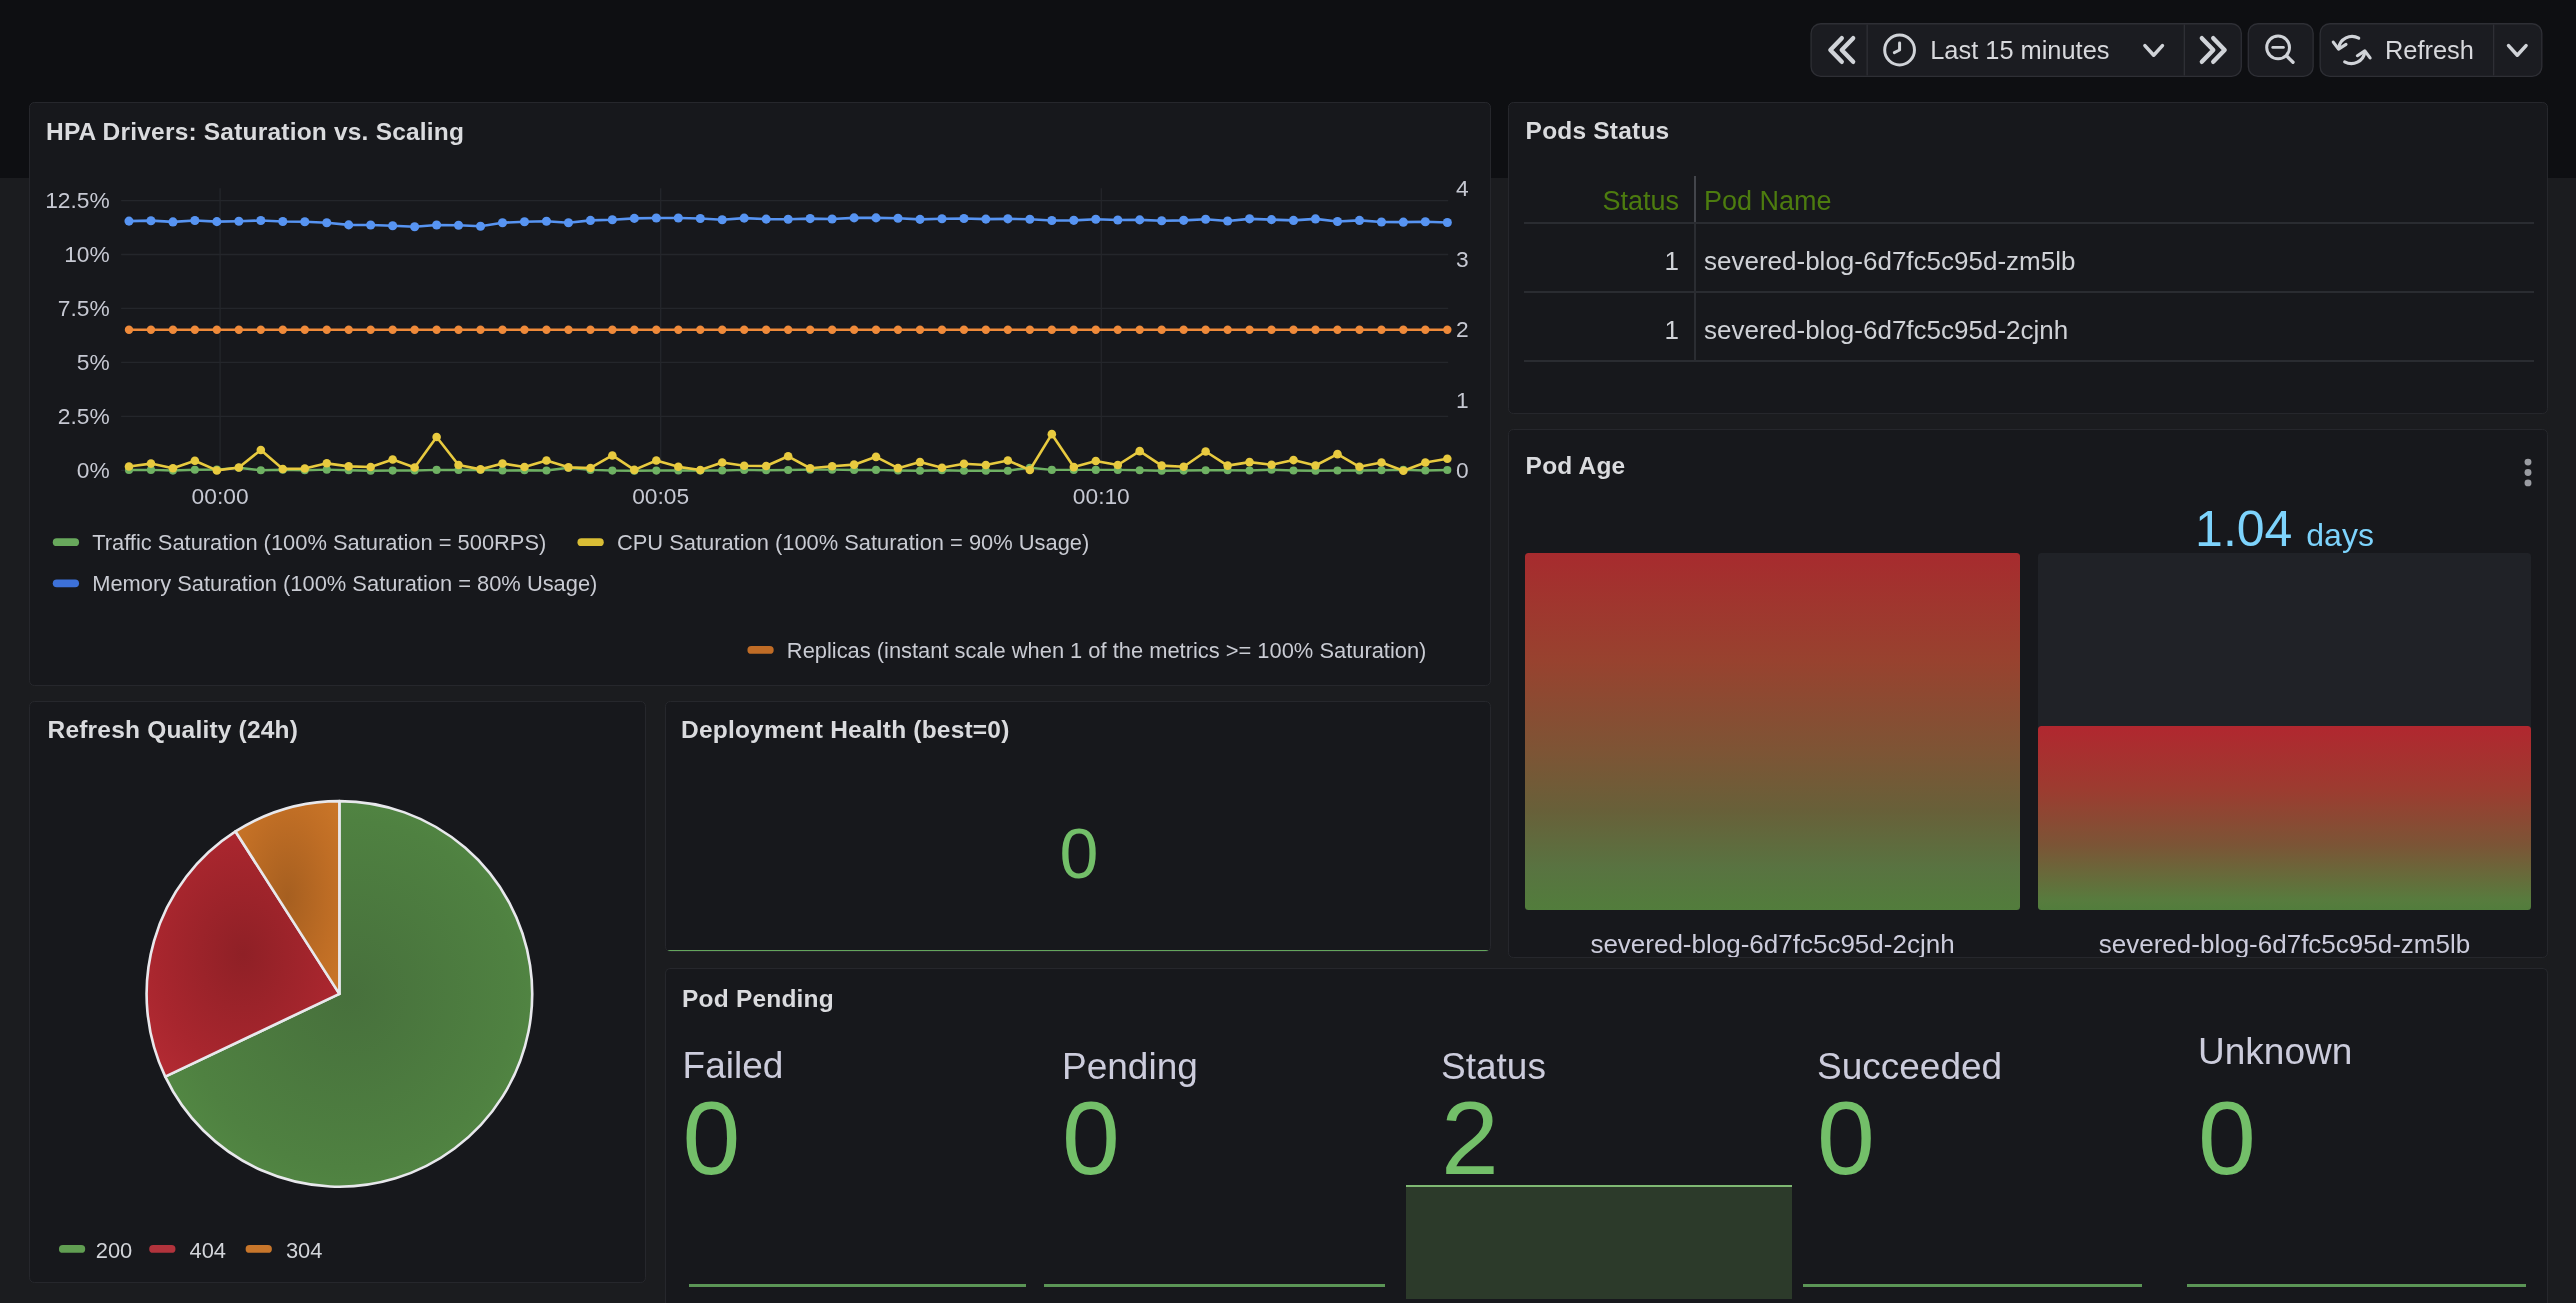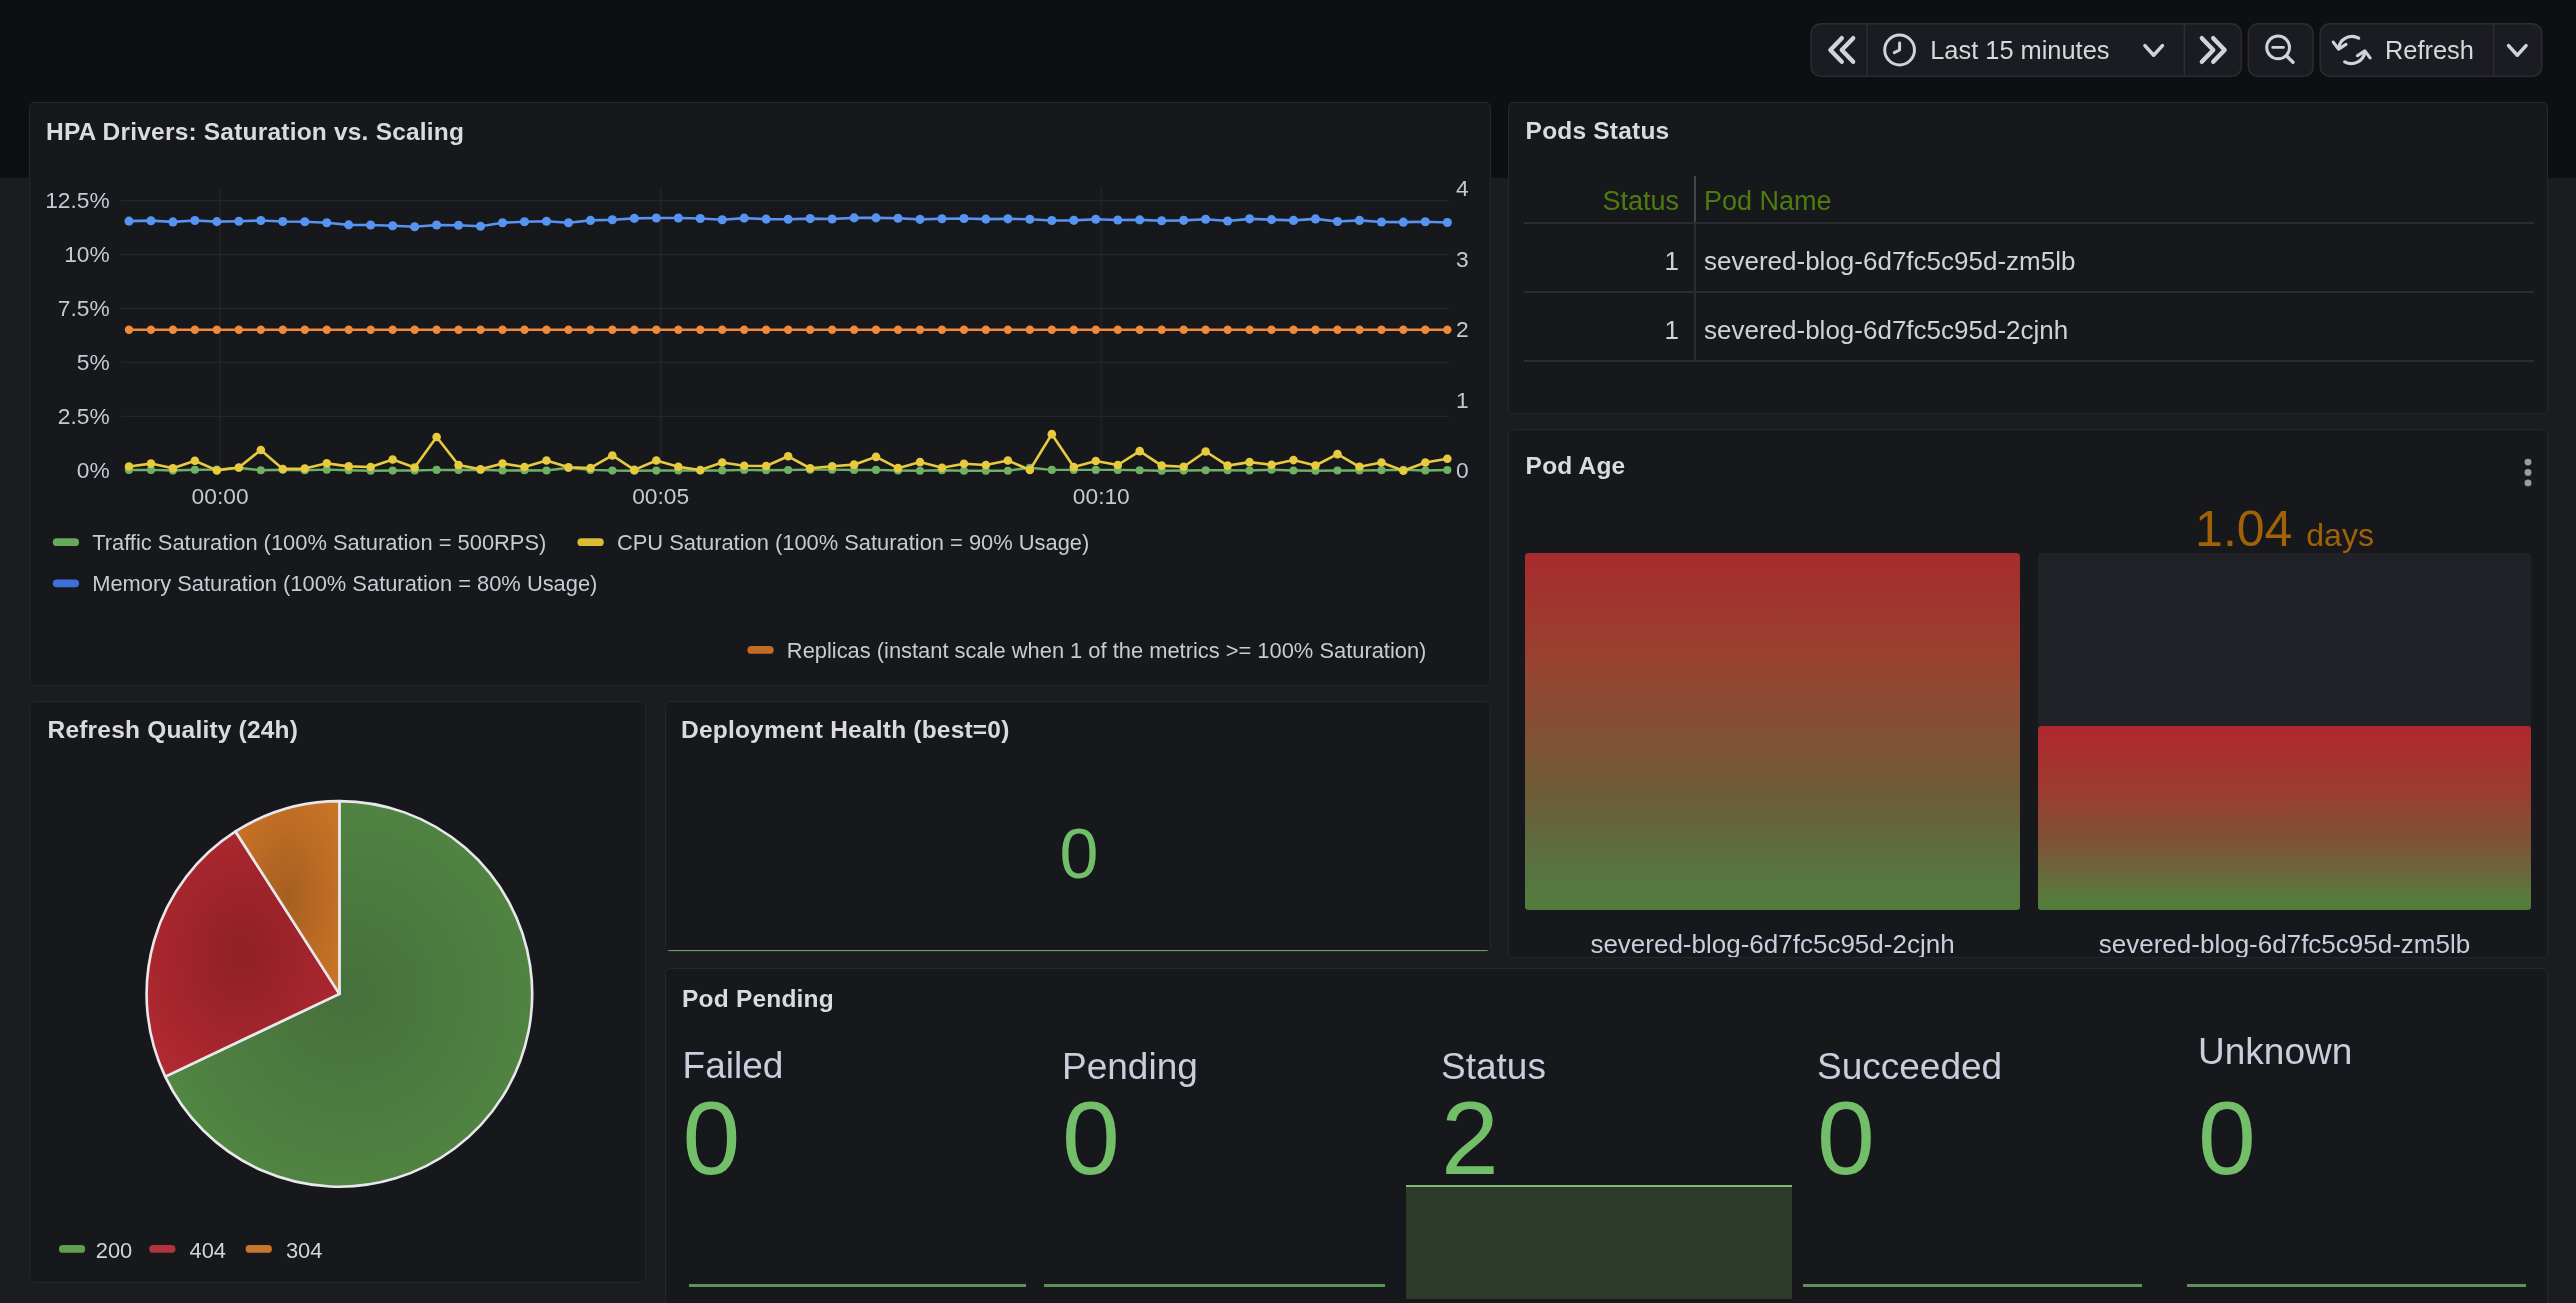--- a/index.html
+++ b/index.html
@@ -341,21 +341,21 @@
   <div class="cell" style="left:195px;top:212px;">severed-blog-6d7fc5c95d-2cjnh</div>
 </div>
 
 <div class="panel" style="left:1508px;top:429px;width:1040px;height:529px;">
   <div class="ptitle" style="left:16.6px;top:22px;">Pod Age</div>
   <svg width="26" height="35" style="position:absolute;left:1006px;top:24.5px;" viewBox="0 0 30 40">
     <circle cx="15" cy="8" r="4" fill="#9a9ca2"></circle>
       <circle cx="15" cy="20" r="4" fill="#9a9ca2"></circle>
       <circle cx="15" cy="32" r="4" fill="#9a9ca2"></circle>
   </svg>
-  <div style="position:absolute;left:529px;top:70px;width:493px;text-align:center;color:#a16207;font-size:50px;font-weight:500;">1.04 <span style="font-size:32px;font-weight:500;">days</span></div>
+  <div style="position:absolute;left:529px;top:70px;width:493px;text-align:center;color:#7dd3fc;font-size:50px;font-weight:500;">1.04 <span style="font-size:32px;font-weight:500;">days</span></div>
   <div style="position:absolute;left:16px;top:123px;width:495px;height:357px;border-radius:3.5px;background:linear-gradient(180deg,#a72b2e 0%,#98422f 30%,#7e5435 55%,#686039 72%,#597341 88%,#527d3c 100%);"></div>
   <div style="position:absolute;left:529px;top:123px;width:493px;height:357px;border-radius:3.5px;background:#202227;"></div>
   <div style="position:absolute;left:529px;top:296px;width:493px;height:184px;border-radius:3.5px;background:linear-gradient(180deg,#b1272f 0%,#9c3c30 35%,#7b5536 65%,#577c3e 95%,#527d3c 100%);"></div>
   <div style="position:absolute;left:16px;top:498px;width:495px;text-align:center;color:#ccccdc;font-size:26px;line-height:32px;">severed-blog-6d7fc5c95d-2cjnh</div>
   <div style="position:absolute;left:529px;top:498px;width:493px;text-align:center;color:#ccccdc;font-size:26px;line-height:32px;">severed-blog-6d7fc5c95d-zm5lb</div>
 </div>
 
 <div class="panel" style="left:29px;top:701px;width:617px;height:582px;">
   <svg width="617" height="582" viewBox="0 0 704 664" style="position:absolute;left:0;top:0">
 <defs>

